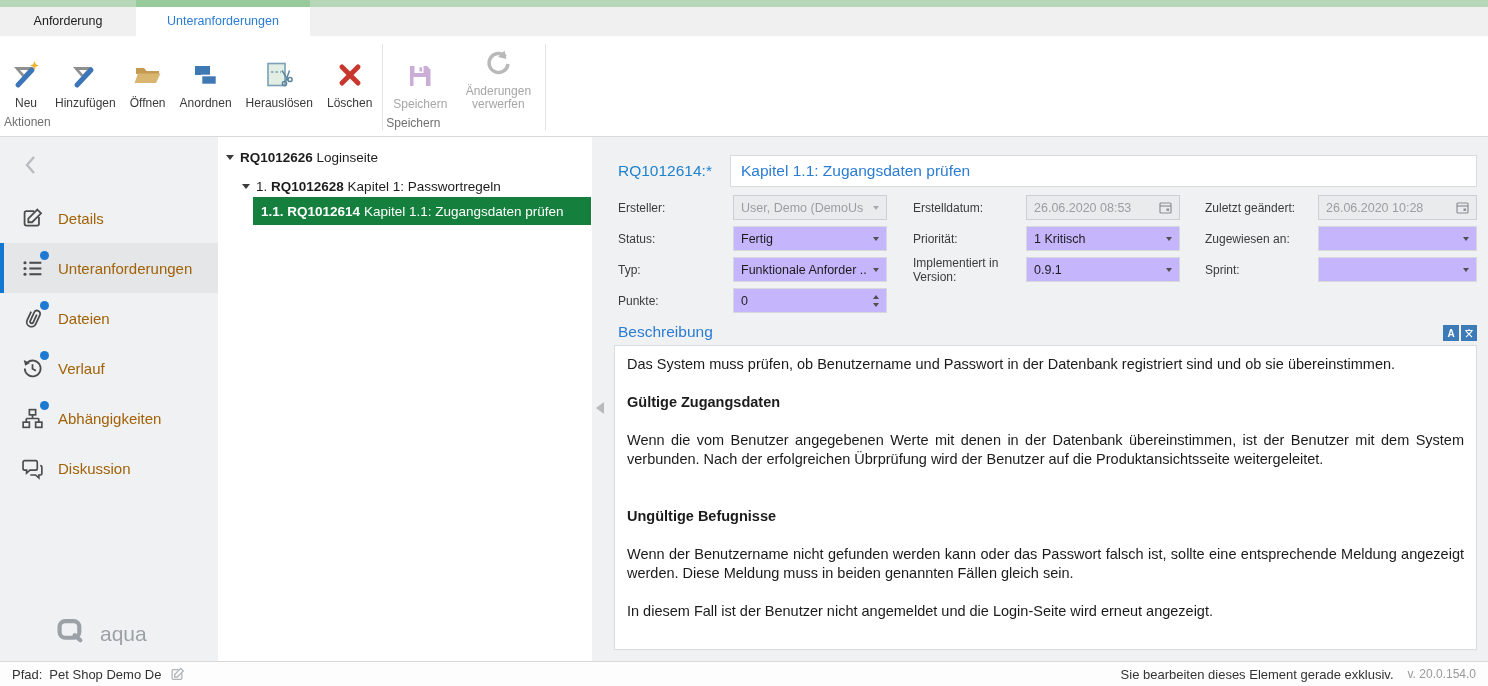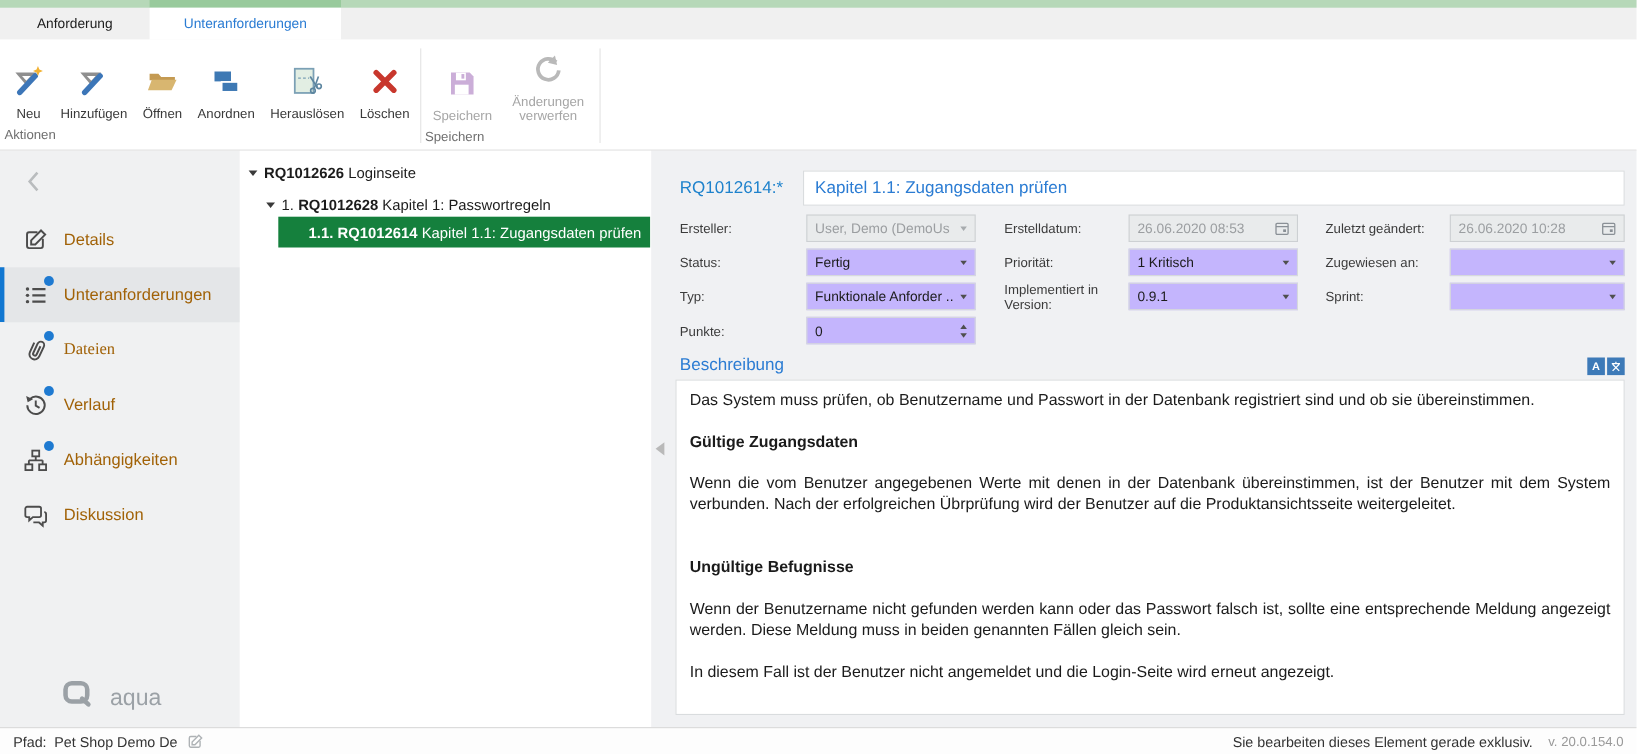--- a/index.html
+++ b/index.html
@@ -31,21 +31,21 @@
   .sidebar { position:absolute; left:0; top:137px; width:218px; bottom:25px; background:#f0f1f2; }
   .collapse { position:absolute; left:18px; top:14px; width:28px; height:28px; }
   .side-item { position:absolute; left:0; width:218px; height:50px; display:flex; align-items:center; gap:13px; padding-left:20px; font-size:15px; color:#a16207; cursor:default; }
   .side-item.active { background:#e4e6e8; box-shadow: inset 4px 0 0 #1177d1; }
   .icon-wrap { position:relative; width:25px; height:25px; flex:0 0 auto; }
   .icon-wrap svg { width:25px; height:25px; }
   .badge-dot { position:absolute; top:-5px; right:-4px; width:9px; height:9px; border-radius:50%; background:#1e7ad1; }
   .aqua { position:absolute; left:56px; top:481px; display:flex; align-items:center; gap:14px; color:#9ba1a6; font-size:21px; }
   
   .tree { position:absolute; left:218px; top:137px; width:374px; bottom:25px; background:#ffffff; font-size:13.5px; }
-  .tree-row { position:absolute; height:22px; display:flex; align-items:center; gap:6px; white-space:nowrap;justify-content:flex-end; }
+  .tree-row { position:absolute; height:22px; display:flex; align-items:center; gap:6px; white-space:nowrap; }
   .tree-id { font-weight:bold; }
   .tw { width:0; height:0; border-left:4px solid transparent; border-right:4px solid transparent; border-top:5px solid #3a3a3a; flex:0 0 auto; }
   .tree-row.selected { background:#15803d; color:#ffffff; height:28px; padding:0 8px; }
   .tree-row.selected .tree-id, .tree-row.selected .tree-prefix { font-weight:bold; }
   
   .gutter { position:absolute; left:592px; top:137px; width:18px; bottom:25px; background:#f0f1f3; }
   .gutter-handle { position:absolute; left:4px; top:265px; width:0; height:0; border-top:6px solid transparent; border-bottom:6px solid transparent; border-right:8px solid #b9b9b9; }
   
   .form { position:absolute; left:610px; top:137px; width:878px; bottom:25px; background:#f0f1f3; }
   .fid { position:absolute; left:8px; top:18px; height:32px; line-height:32px; font-size:15.5px; color:#1e82cc; }
@@ -218,21 +218,21 @@
             <line x1="9" y1="6.5" x2="20.5" y2="6.5"></line>
               <line x1="9" y1="12" x2="20.5" y2="12"></line>
               <line x1="9" y1="17.5" x2="20.5" y2="17.5"></line>
           </g>
         </svg>
         <span class="badge-dot"></span>
       </span>
       <span>Unteranforderungen</span>
     </div>
 
-    <div class="side-item" style="top:156px;font-family:Liberation Serif, serif;">
+    <div class="side-item" style="top:156px;">
       <span class="icon-wrap">
         <svg viewBox="0 0 24 24" fill="none" stroke="#4c4c4c" stroke-width="1.7">
           <path d="M8 6.5 v9 a4.5 4.5 0 0 0 9 0 V6 a3 3 0 0 0 -6 0 v9 a1.6 1.6 0 0 0 3.2 0 V7" transform="rotate(25 12 12)"></path>
         </svg>
         <span class="badge-dot"></span>
       </span>
       <span>Dateien</span>
     </div>
 
     <div class="side-item" style="top:206px;">

